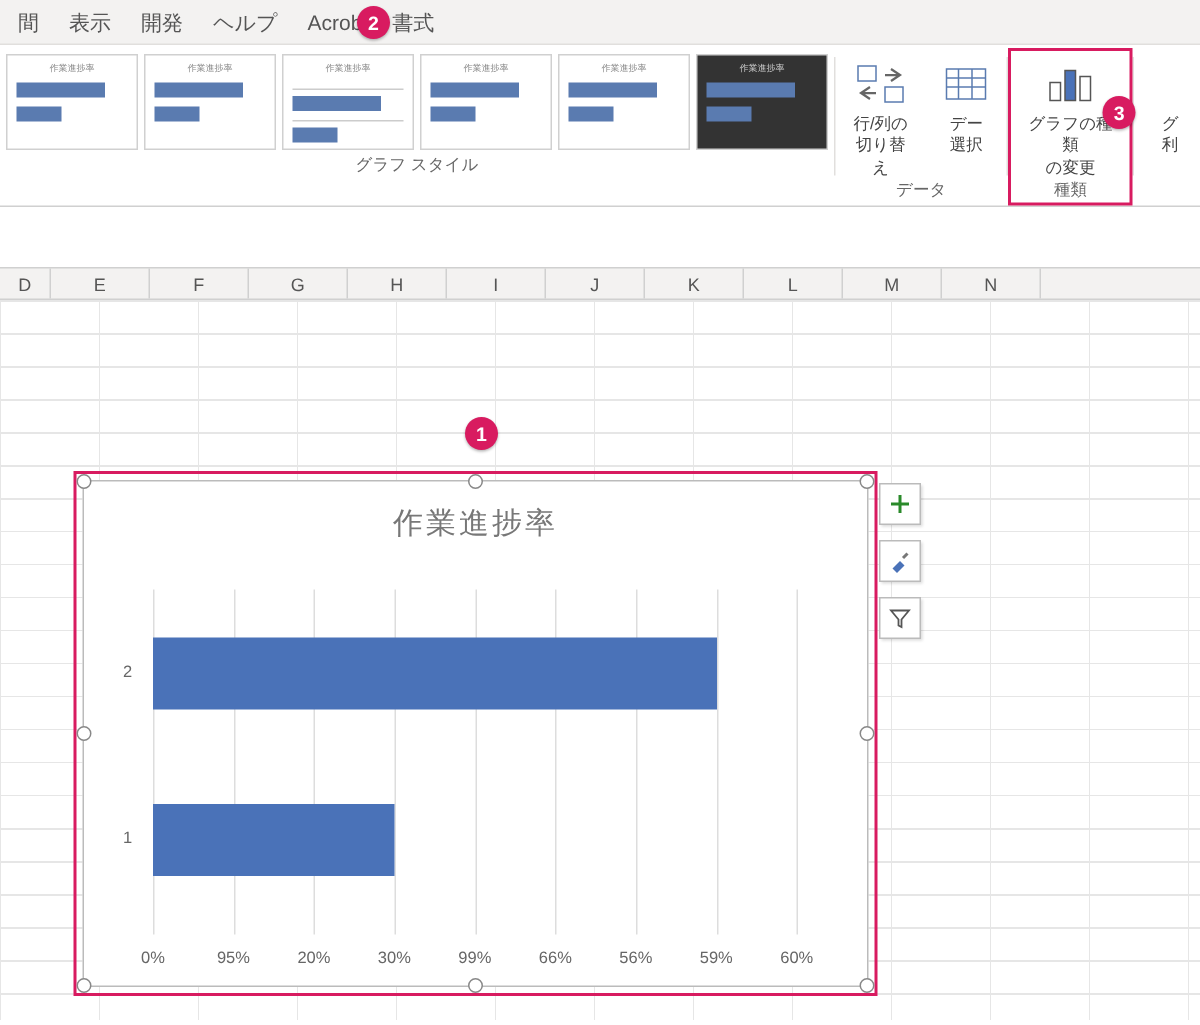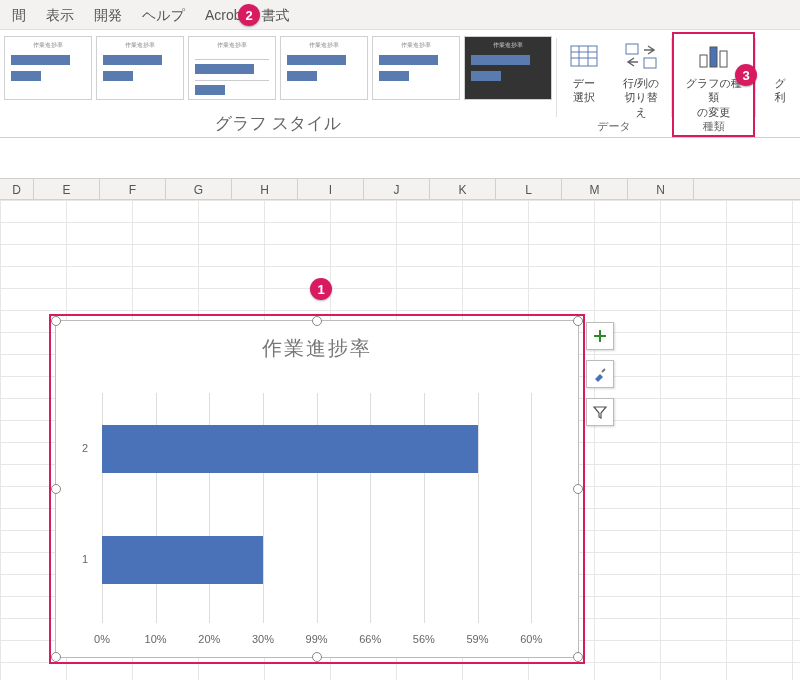--- a/index.html
+++ b/index.html
@@ -79,23 +79,23 @@
   .thumb.dark { background: #333; }
   .thumb .tt { font-size: 6px; text-align:center; color:#888; padding-top:4px;}
   .thumb.dark .tt { color:#ccc; }
   .thumb .bars { position:absolute; left:6px; right:6px; top:18px; }
   .thumb .bar { height:10px; background:#5a7bb0; margin-bottom:6px; }
   .short { width:40%; }
   .long { width:80%; }
   .grayline { background:#ccc !important; height:1px !important; margin:4px 0 !important; }
   .group-label {
     text-align: center;
-    font-size: 17px;
+    font-size: 11px;
     color: #666;
-    margin-top: 12px;
+    margin-top: 2px;
   }
   .ribbon-sep {
     width: 1px;
     background: #e1dfdd;
     margin: 6px 0 20px 0;
   }
   .ribbon-btn-col {
     display: flex;
     flex-direction: column;
     align-items: center;
@@ -246,41 +246,41 @@
     </div>
     <div class="group-label">グラフ スタイル</div>
   </div>
 
   <div class="ribbon-sep"></div>
 
   <div class="ribbon-group">
     <div class="ribbon-btn-col">
       <div class="icon">
         <svg width="34" height="28" viewBox="0 0 34 28">
+            <rect x="2" y="2" width="12" height="10" fill="none" stroke="#5a7bb0"></rect>
+            <rect x="20" y="16" width="12" height="10" fill="none" stroke="#5a7bb0"></rect>
+            <path d="M4 20 h10 M10 16 l-6 4 l6 4" fill="none" stroke="#666" stroke-width="1.5"></path>
+            <path d="M30 8 h-10 M24 4 l6 4 l-6 4" fill="none" stroke="#666" stroke-width="1.5"></path>
+          </svg>
+      </div>
+      <span style="white-space:pre-line">行/列の
+切り替え</span>
+    </div>
+    <div class="ribbon-btn-col">
+      <div class="icon">
+        <svg width="34" height="28" viewBox="0 0 34 28">
             <rect x="4" y="4" width="26" height="20" fill="none" stroke="#5a7bb0"></rect>
             <line x1="4" y1="10" x2="30" y2="10" stroke="#5a7bb0"></line>
             <line x1="4" y1="16" x2="30" y2="16" stroke="#5a7bb0"></line>
             <line x1="12" y1="4" x2="12" y2="24" stroke="#5a7bb0"></line>
             <line x1="21" y1="4" x2="21" y2="24" stroke="#5a7bb0"></line>
           </svg>
       </div>
       <span style="white-space:pre-line">デー
 選択</span>
-    </div>
-    <div class="ribbon-btn-col">
-      <div class="icon">
-        <svg width="34" height="28" viewBox="0 0 34 28">
-            <rect x="2" y="2" width="12" height="10" fill="none" stroke="#5a7bb0"></rect>
-            <rect x="20" y="16" width="12" height="10" fill="none" stroke="#5a7bb0"></rect>
-            <path d="M4 20 h10 M10 16 l-6 4 l6 4" fill="none" stroke="#666" stroke-width="1.5"></path>
-            <path d="M30 8 h-10 M24 4 l6 4 l-6 4" fill="none" stroke="#666" stroke-width="1.5"></path>
-          </svg>
-      </div>
-      <span style="white-space:pre-line">行/列の
-切り替え</span>
     </div>
     <div class="group-footer">データ</div>
   </div>
 
   <div class="ribbon-sep"></div>
 
   <div class="ribbon-group">
     <div class="ribbon-btn-col highlight">
       <div class="icon">
         <svg width="36" height="30" viewBox="0 0 36 30">
@@ -349,21 +349,21 @@
         <div class="gridline" style="left:82.35%"></div>
         <div class="gridline" style="left:94.12%"></div>
 
         <div class="hbar" style="top:14%; width:82.35%;"></div>
         <div class="hbar" style="top:62%; width:35.29%;"></div>
 
         <div class="ytick" style="top:24%;">2</div>
         <div class="ytick" style="top:72%;">1</div>
 
         <div class="xtick" style="left:0%">0%</div>
-        <div class="xtick" style="left:11.76%">10%</div>
+        <div class="xtick" style="left:11.76%">95%</div>
         <div class="xtick" style="left:23.53%">20%</div>
         <div class="xtick" style="left:35.29%">30%</div>
         <div class="xtick" style="left:47.06%">99%</div>
         <div class="xtick" style="left:58.82%">66%</div>
         <div class="xtick" style="left:70.59%">56%</div>
         <div class="xtick" style="left:82.35%">59%</div>
         <div class="xtick" style="left:94.12%">60%</div>
       </div>
     </div>
 

